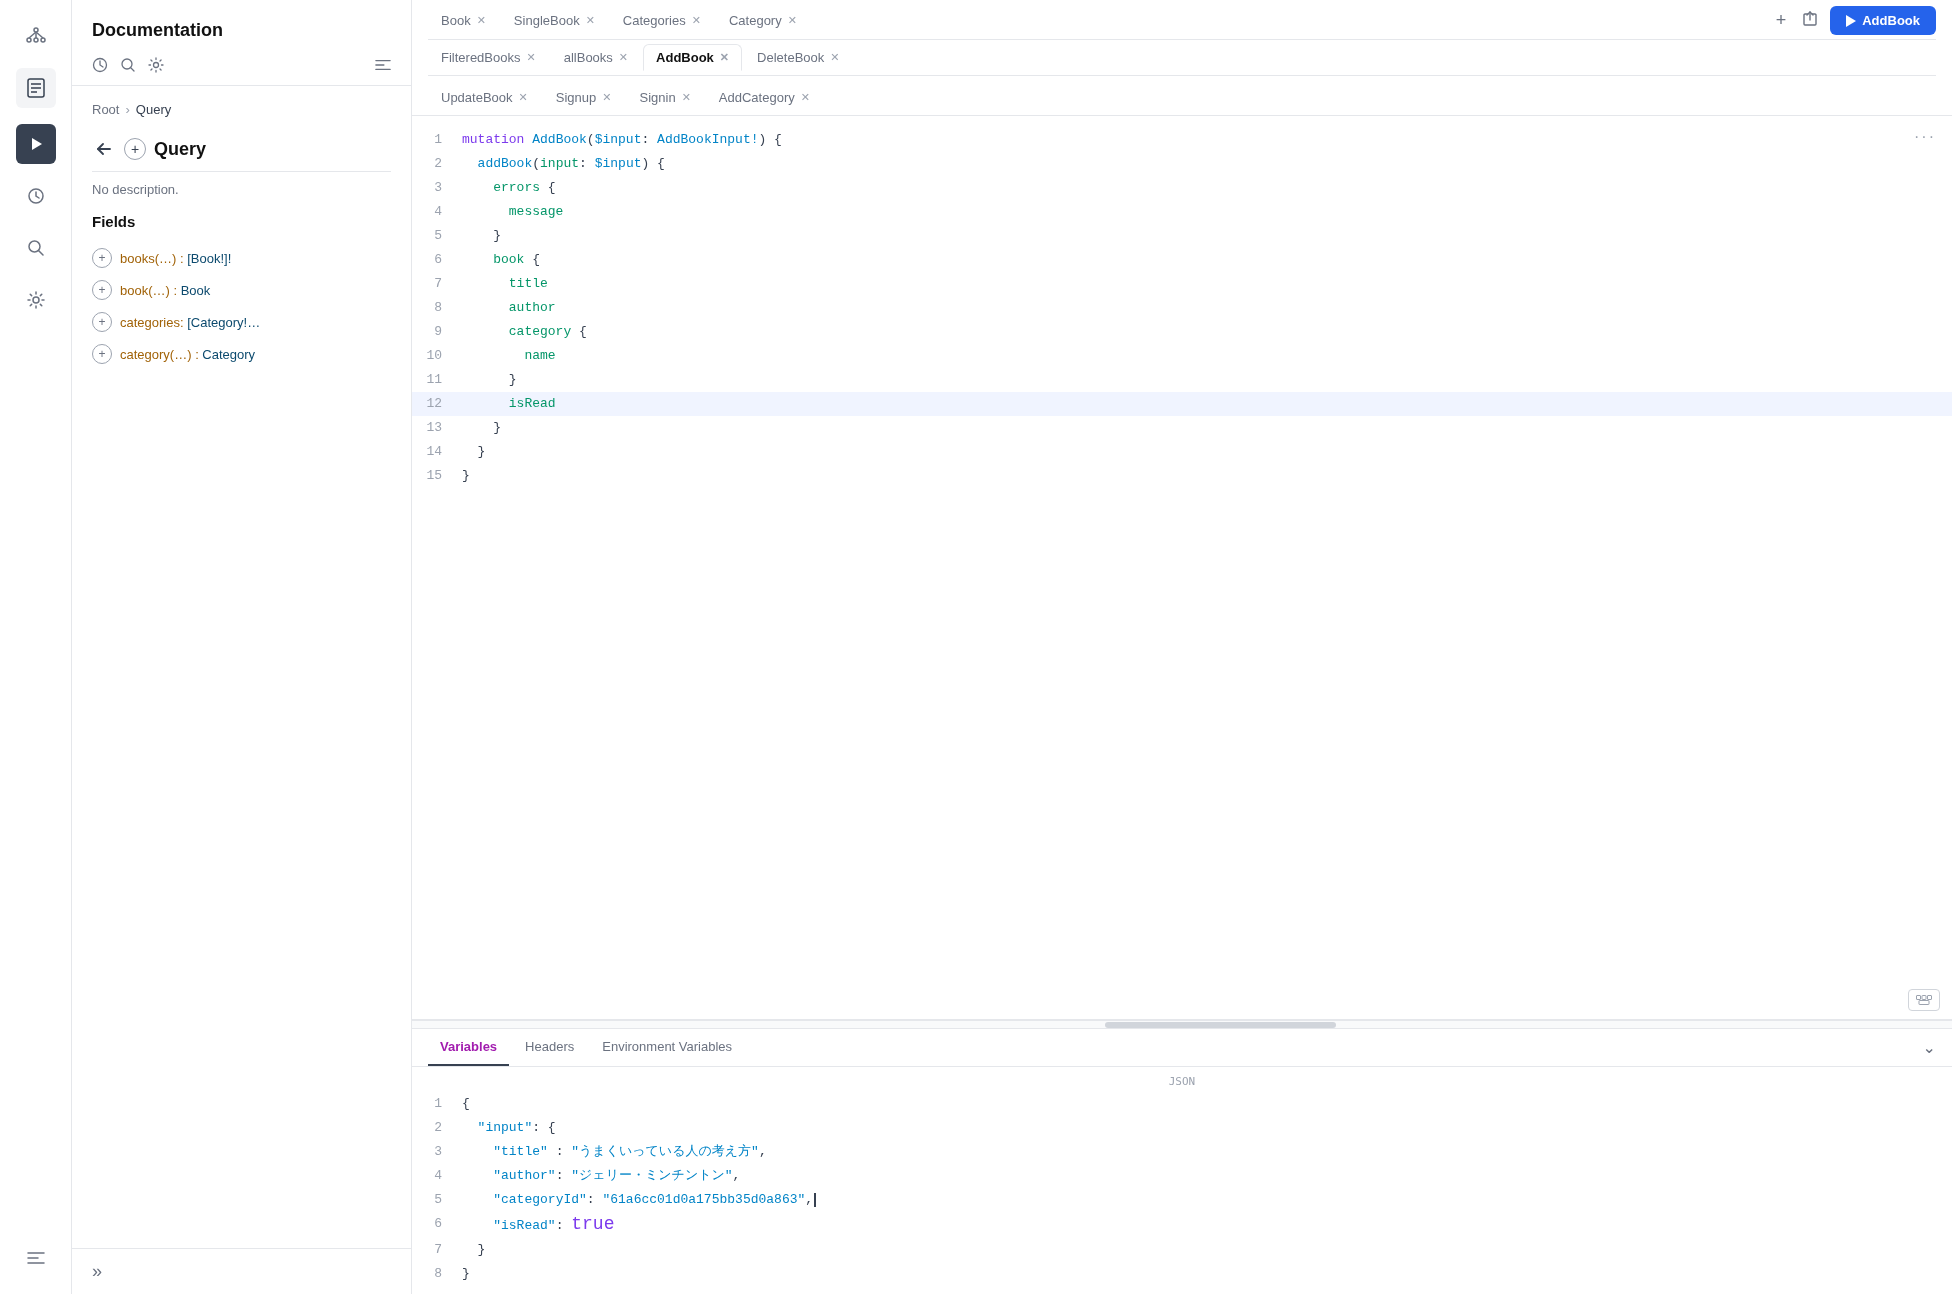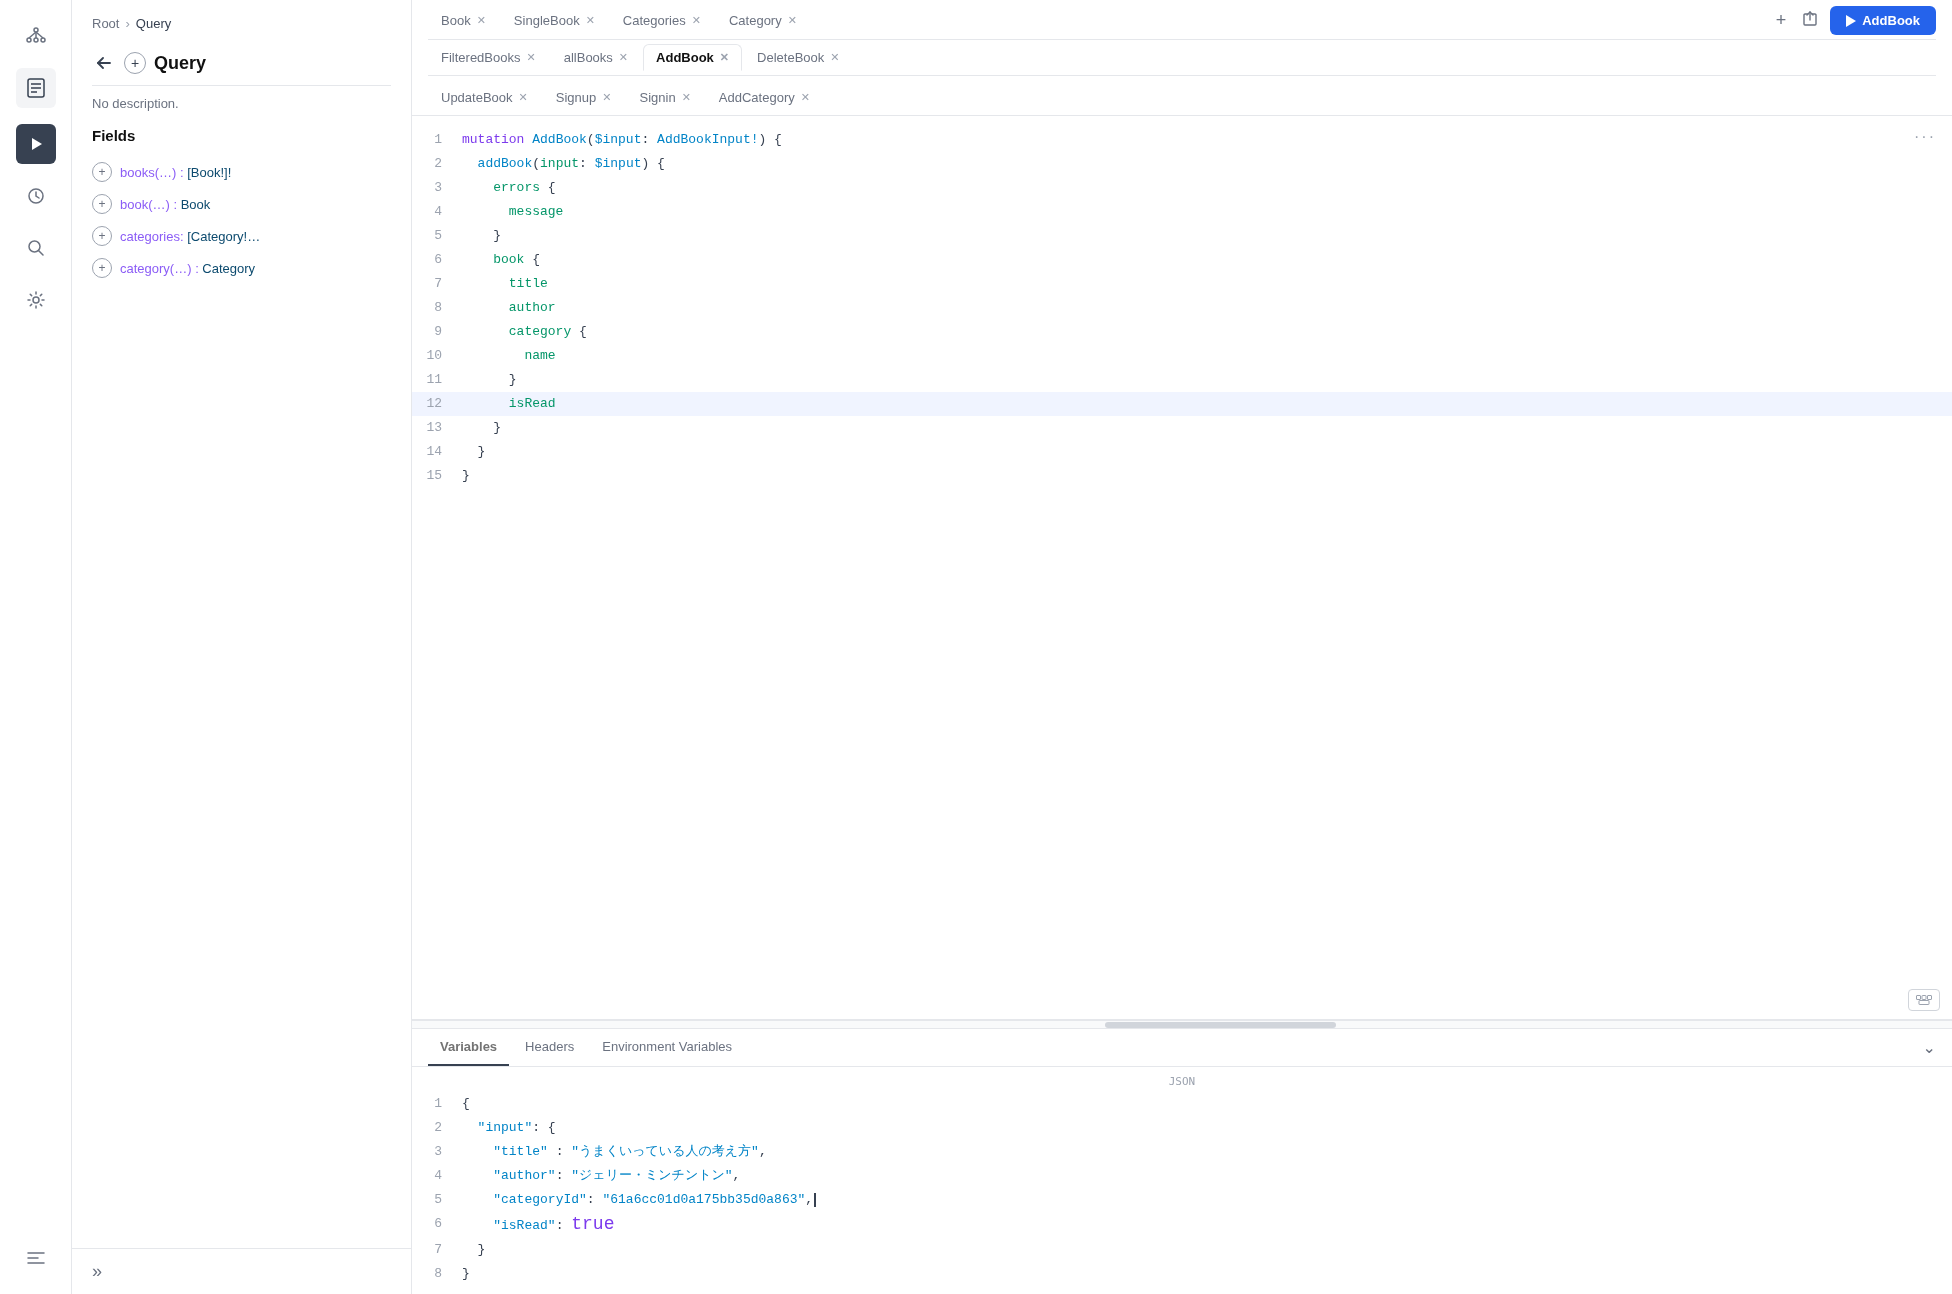--- a/index.html
+++ b/index.html
@@ -141,21 +141,21 @@
       align-items: center;
       justify-content: center;
       font-size: 12px;
       color: #6b7280;
       flex-shrink: 0;
     }
     .field-text {
       font-size: 13px;
       color: #374151;
     }
-    .field-text .field-name { color: #8b5cf6; }
+    .field-text .field-name { color: #a16207; }
     .field-text .field-type { color: #0c4a6e; }
 
     
     .main {
       flex: 1;
       display: flex;
       flex-direction: column;
       overflow: hidden;
     }
 
@@ -322,21 +322,21 @@
       gap: 4px;
     }
     .var-tab {
       padding: 10px 12px;
       font-size: 13px;
       color: #6b7280;
       cursor: pointer;
       border-bottom: 2px solid transparent;
     }
     .var-tab.active {
-      color: #737373;
+      color: #a21caf;
       font-weight: 600;
       border-bottom-color: #374151;
     }
     .var-tab-actions {
       margin-left: auto;
       display: flex;
       align-items: center;
       gap: 8px;
     }
     .collapse-btn {
@@ -427,20 +427,42 @@
   <div class="icon-bar-icon icon-bar-bottom">
     <svg width="18" height="14" viewBox="0 0 18 14" fill="none">
       <line x1="1" y1="2" x2="17" y2="2" stroke="#6b7280" stroke-width="1.5" stroke-linecap="round"></line>
       <line x1="1" y1="7" x2="11" y2="7" stroke="#6b7280" stroke-width="1.5" stroke-linecap="round"></line>
       <line x1="1" y1="12" x2="17" y2="12" stroke="#6b7280" stroke-width="1.5" stroke-linecap="round"></line>
     </svg>
   </div>
 </div>
 
 <div class="sidebar">
+  <div class="sidebar-header">
+    <div class="sidebar-title">Documentation</div>
+    <div style="display:flex; align-items:center; gap:12px; color:#6b7280;">
+      <svg width="16" height="16" viewBox="0 0 16 16" fill="none">
+        <circle cx="8" cy="8" r="6.5" stroke="#6b7280" stroke-width="1.3"></circle>
+        <polyline points="8,4 8,8 11,10" stroke="#6b7280" stroke-width="1.3" stroke-linecap="round"></polyline>
+      </svg>
+      <svg width="16" height="16" viewBox="0 0 16 16" fill="none">
+        <circle cx="7" cy="7" r="5" stroke="#6b7280" stroke-width="1.3"></circle>
+        <line x1="10.5" y1="10.5" x2="14" y2="14" stroke="#6b7280" stroke-width="1.3" stroke-linecap="round"></line>
+      </svg>
+      <svg width="16" height="16" viewBox="0 0 16 16" fill="none">
+        <circle cx="8" cy="8" r="2.5" stroke="#6b7280" stroke-width="1.3"></circle>
+        <path d="M8 1v1.5M8 13.5V15M1 8h1.5M13.5 8H15M2.93 2.93l1.06 1.06M12.01 12.01l1.06 1.06M2.93 13.07l1.06-1.06M12.01 3.99l1.06-1.06" stroke="#6b7280" stroke-width="1.3" stroke-linecap="round"></path>
+      </svg>
+      <svg width="16" height="14" viewBox="0 0 18 14" fill="none" style="margin-left:auto;">
+        <line x1="1" y1="2" x2="17" y2="2" stroke="#6b7280" stroke-width="1.5" stroke-linecap="round"></line>
+        <line x1="1" y1="7" x2="10" y2="7" stroke="#6b7280" stroke-width="1.5" stroke-linecap="round"></line>
+        <line x1="1" y1="12" x2="17" y2="12" stroke="#6b7280" stroke-width="1.5" stroke-linecap="round"></line>
+      </svg>
+    </div>
+  </div>
 
   <div class="sidebar-content">
 
     <div class="breadcrumb">
       <span>Root</span>
       <span class="breadcrumb-sep">›</span>
       <span class="breadcrumb-current">Query</span>
     </div>
 
     <div class="section-heading-row">

